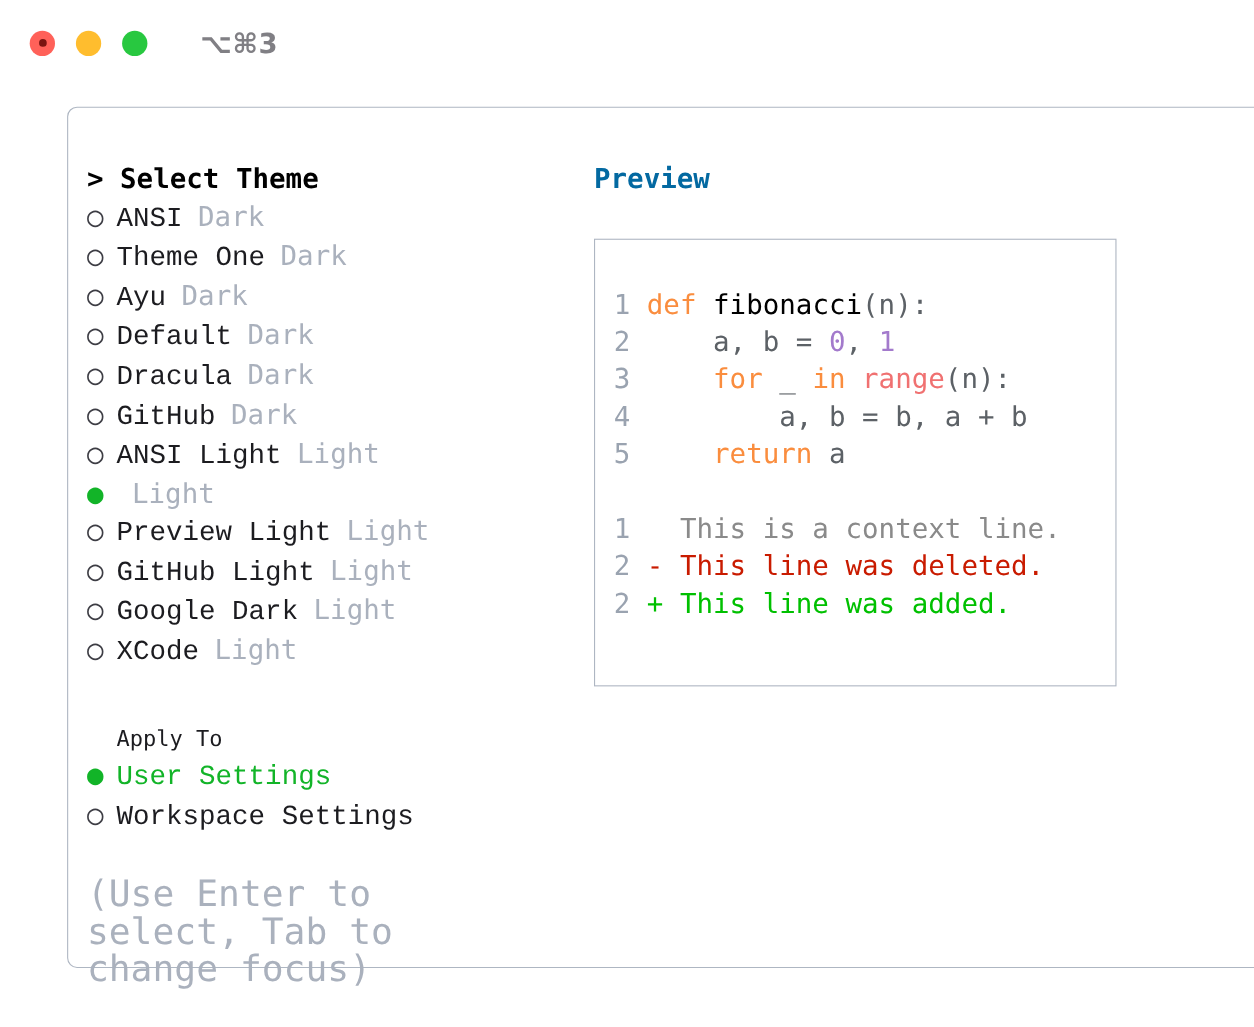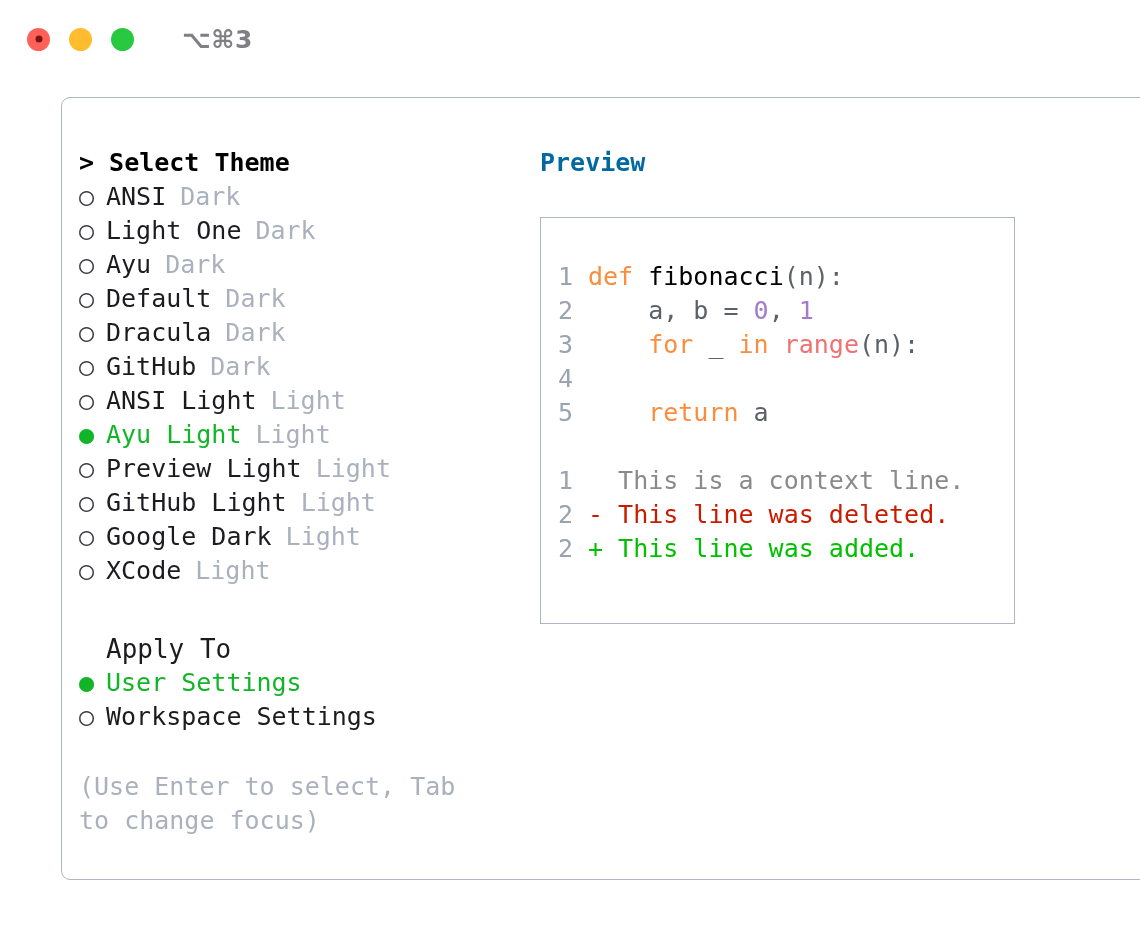--- a/index.html
+++ b/index.html
@@ -101,37 +101,37 @@
     white-space: pre;
   }
   .bullet {
     width: 27px;
     flex: 0 0 27px;
     font-size: 25px;
     line-height: 34px;
   }
   .bullet.off { color: #3d3d44; }
   .bullet.on  { color: #12b428; }
-  .opt-label   { color: #1c1c20; }
+  .opt-label   { color: #1c1c20; font-family: Liberation Mono, monospace; }
   .opt-label.sel { color: #12b428; }
   .opt-variant { color: #aab1bd; padding-left: 14px; }
 
   .apply-head {
-    font-size: 26px;
+    font-size: 20px;
     color: #1c1c20;
     line-height: 34px;
     padding-left: 27px;
     white-space: pre;
   }
 
   .spacer-lg { height: 44px; }
 
   .hint {
     margin-top: 36px;
-    font-size: 25px;
+    font-size: 33px;
     line-height: 34px;
     color: #aab1bd;
     width: 400px;
   }
 
   
   .preview-head {
     font-size: 25px;
     font-weight: bold;
     color: #0369a1;
@@ -189,27 +189,27 @@
 
   <div class="card">
     <div class="columns">
 
       <div class="col-left">
 
         <div class="section-head">&gt; Select Theme</div>
 
         <div id="theme-list">
             <div class="opt-row"><span class="bullet off">○</span><span class="opt-label">ANSI</span><span class="opt-variant">Dark</span></div>
-            <div class="opt-row"><span class="bullet off">○</span><span class="opt-label">Light One</span><span class="opt-variant">Dark</span></div>
+            <div class="opt-row"><span class="bullet off">○</span><span class="opt-label">Theme One</span><span class="opt-variant">Dark</span></div>
             <div class="opt-row"><span class="bullet off">○</span><span class="opt-label">Ayu</span><span class="opt-variant">Dark</span></div>
             <div class="opt-row"><span class="bullet off">○</span><span class="opt-label">Default</span><span class="opt-variant">Dark</span></div>
             <div class="opt-row"><span class="bullet off">○</span><span class="opt-label">Dracula</span><span class="opt-variant">Dark</span></div>
             <div class="opt-row"><span class="bullet off">○</span><span class="opt-label">GitHub</span><span class="opt-variant">Dark</span></div>
             <div class="opt-row"><span class="bullet off">○</span><span class="opt-label">ANSI Light</span><span class="opt-variant">Light</span></div>
-            <div class="opt-row"><span class="bullet on">●</span><span class="opt-label sel">Ayu Light</span><span class="opt-variant">Light</span></div>
+            <div class="opt-row"><span class="bullet on">●</span><span class="opt-variant">Light</span></div>
             <div class="opt-row"><span class="bullet off">○</span><span class="opt-label">Preview Light</span><span class="opt-variant">Light</span></div>
             <div class="opt-row"><span class="bullet off">○</span><span class="opt-label">GitHub Light</span><span class="opt-variant">Light</span></div>
             <div class="opt-row"><span class="bullet off">○</span><span class="opt-label">Google Dark</span><span class="opt-variant">Light</span></div>
             <div class="opt-row"><span class="bullet off">○</span><span class="opt-label">XCode</span><span class="opt-variant">Light</span></div>
           </div>
 
         <div class="spacer-lg"></div>
 
         <div class="apply-head">Apply To</div>
 
@@ -222,21 +222,21 @@
       </div>
 
       <div class="col-right">
         <div class="preview-head">Preview</div>
 
         <div class="preview-box">
           <div id="code-block">
               <div class="code-line"><span class="gutter">1</span><span class="code-body"><span class="tok-kw">def </span><span class="tok-fn">fibonacci</span><span class="tok-punc">(n):</span></span></div>
               <div class="code-line"><span class="gutter">2</span><span class="code-body"><span class="tok-plain">    a, b = </span><span class="tok-num">0</span><span class="tok-plain">, </span><span class="tok-num">1</span></span></div>
               <div class="code-line"><span class="gutter">3</span><span class="code-body"><span class="tok-kw">    for </span><span class="tok-plain">_ </span><span class="tok-kw">in </span><span class="tok-bi">range</span><span class="tok-punc">(n):</span></span></div>
-              <div class="code-line"><span class="gutter">4</span></div>
+              <div class="code-line"><span class="gutter">4</span><span class="code-body"><span class="tok-plain">        a, b = b, a + b</span></span></div>
               <div class="code-line"><span class="gutter">5</span><span class="code-body"><span class="tok-kw">    return </span><span class="tok-plain">a</span></span></div>
             </div>
           <div class="diff-gap"></div>
           <div id="diff-block">
               <div class="code-line"><span class="gutter">1</span><span class="code-body d-ctx"><span>  </span><span>This is a context line.</span></span></div>
               <div class="code-line"><span class="gutter">2</span><span class="code-body d-del"><span>- </span><span>This line was deleted.</span></span></div>
               <div class="code-line"><span class="gutter">2</span><span class="code-body d-add"><span>+ </span><span>This line was added.</span></span></div>
             </div>
         </div>
       </div>

